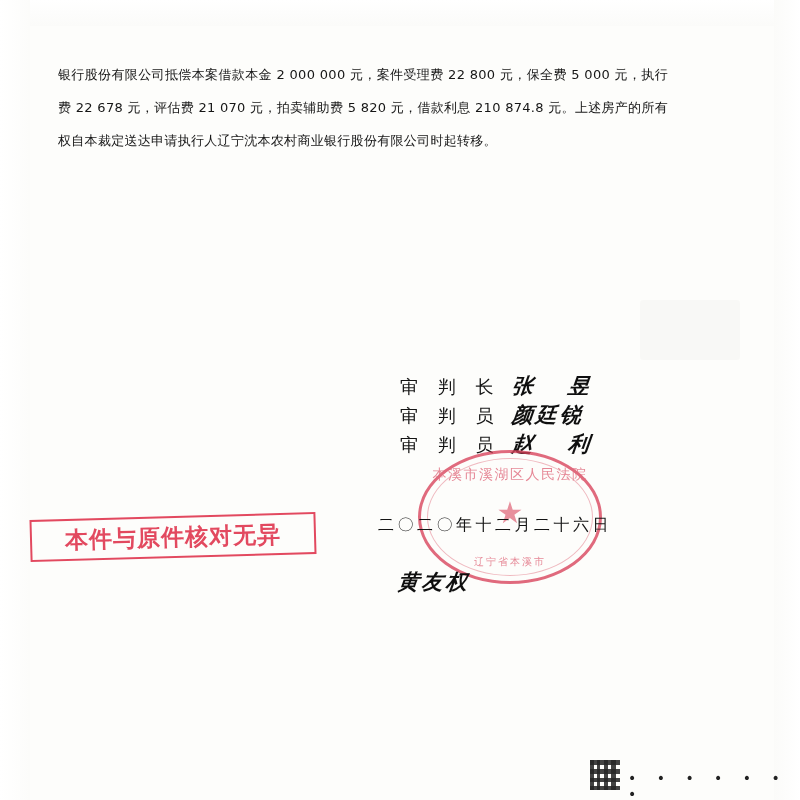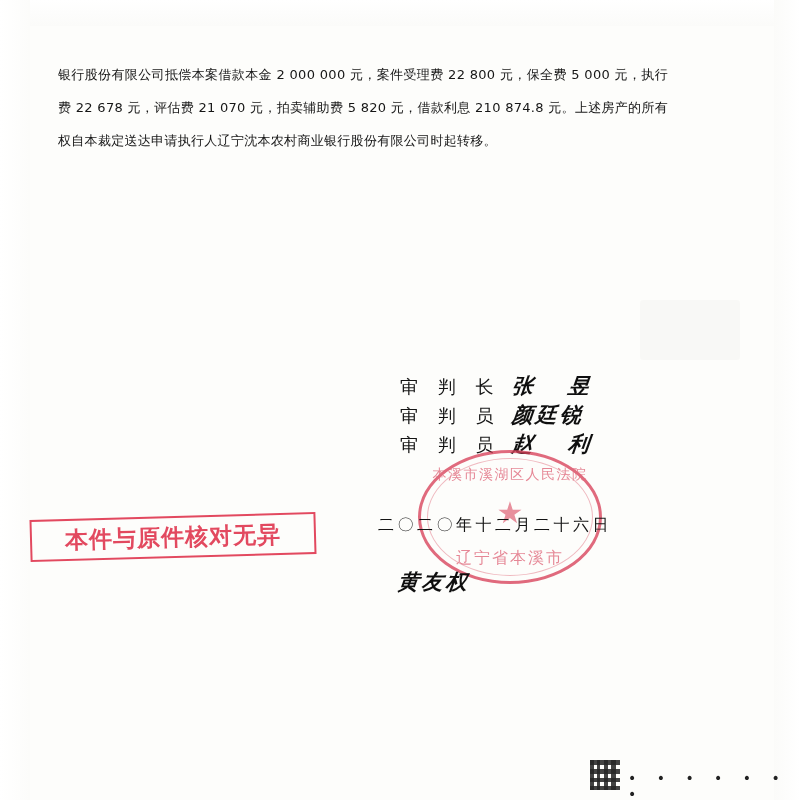--- a/index.html
+++ b/index.html
@@ -161,21 +161,21 @@
     letter-spacing: 1.5px;
     opacity: 0.8;
     font-family: Liberation Mono, monospace;
   }
   .seal-text-bottom {
     position: absolute;
     left: 0; bottom: 12px;
     width: 100%;
     text-align: center;
     color: #d8425a;
-    font-size: 16px;
+    font-size: 10px;
     letter-spacing: 2px;
     opacity: 0.8;
     font-family: Liberation Sans, sans-serif;
   }
 
   
   .verify-stamp {
     position: absolute;
     left: 30px;
     top: 516px;

